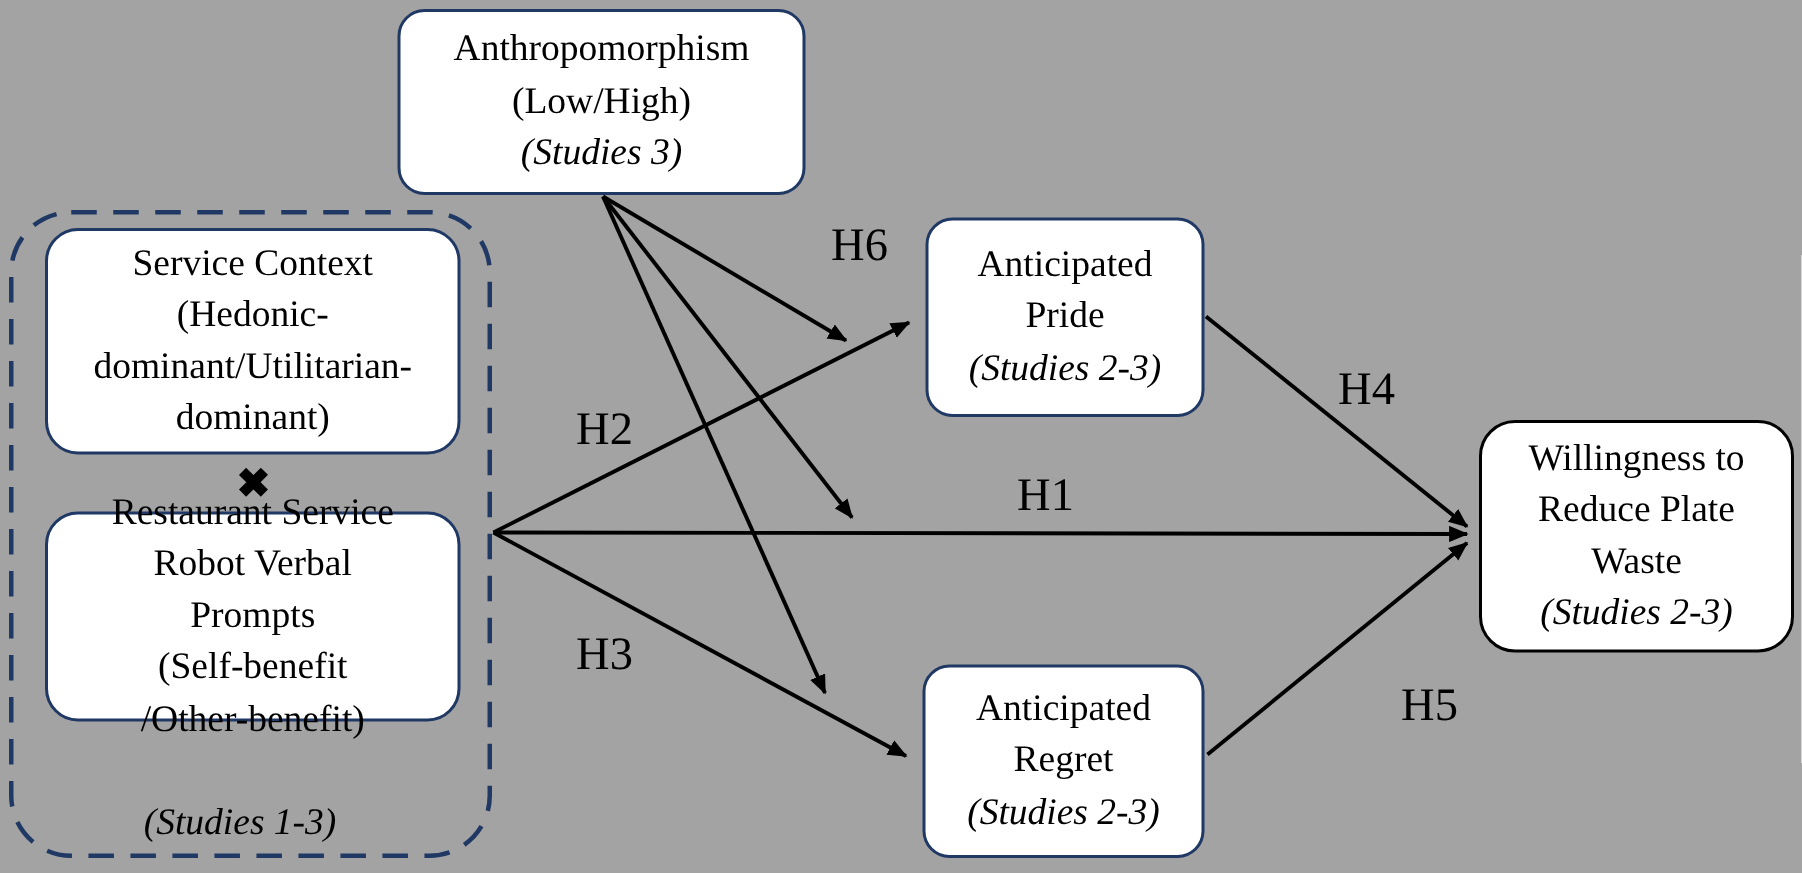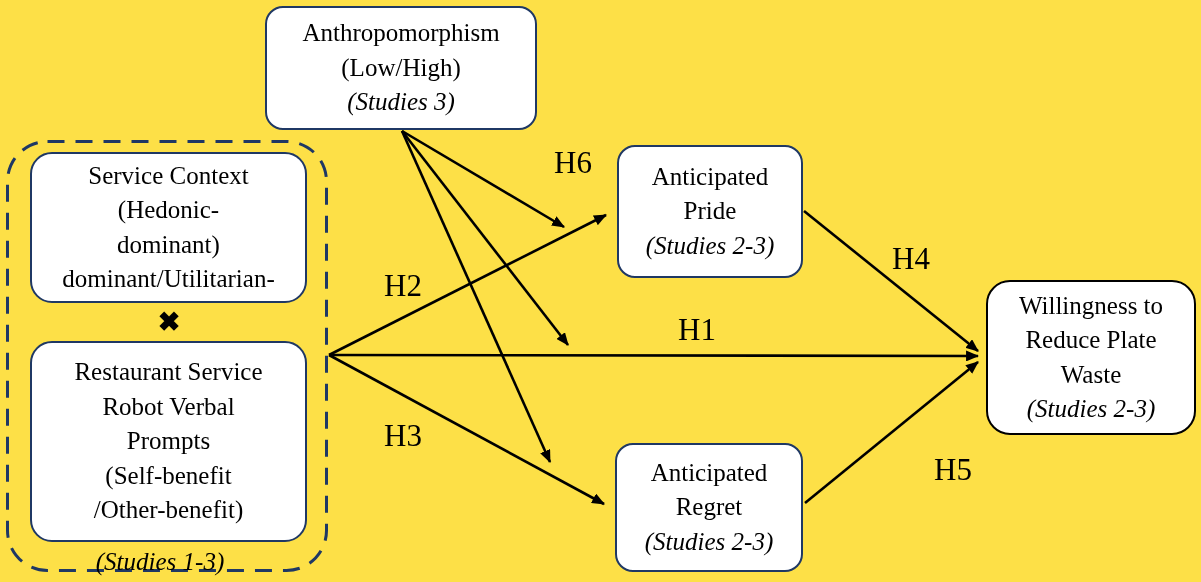--- a/index.html
+++ b/index.html
@@ -4,21 +4,21 @@
 <style>
   html, body {
     margin: 0;
     padding: 0;
     background: #ffffff;
   }
   .canvas {
     position: relative;
     width: 1201px;
     height: 582px;
-    background: #fde047;
+    background: #a3a3a3;
     font-family: "Liberation Serif", "DejaVu Serif", serif;
     color: #000000;
     overflow: hidden;
   }
   .arrow-layer {
     position: absolute;
     left: 0;
     top: 0;
     width: 1201px;
     height: 582px;
@@ -91,35 +91,35 @@
 
   <div class="node" style="left:265px; top:6px; width:272px; height:124px;">
     <div>Anthropomorphism</div>
     <div>(Low/High)</div>
     <div class="studies">(Studies 3)</div>
   </div>
 
   <div class="node" style="left:30px; top:152px; width:277px; height:151px; border-radius:22px;justify-content:center;">
     <div>Service Context</div>
     <div>(Hedonic-</div>
+    <div>dominant/Utilitarian-</div>
     <div>dominant)</div>
-    <div>dominant/Utilitarian-</div>
   </div>
 
   <div class="interaction-op" style="left:169px; top:322px;">✖</div>
 
-  <div class="node" style="left:30px; top:341px; width:277px; height:201px; border-radius:22px;">
+  <div class="node" style="left:30px; top:341px; width:277px; height:140px; border-radius:22px;">
     <div>Restaurant Service</div>
     <div>Robot Verbal</div>
     <div>Prompts</div>
     <div>(Self-benefit</div>
     <div>/Other-benefit)</div>
   </div>
 
-  <div class="group-studies" style="left:160px; top:562px;font-style:italic;">(Studies 1-3)</div>
+  <div class="group-studies" style="left:160px; top:549px;font-style:italic;">(Studies 1-3)</div>
 
   <div class="node" style="left:617px; top:145px; width:186px; height:133px;">
     <div>Anticipated</div>
     <div>Pride</div>
     <div class="studies">(Studies 2-3)</div>
   </div>
 
   <div class="node" style="left:615px; top:443px; width:188px; height:129px;">
     <div>Anticipated</div>
     <div>Regret</div>

